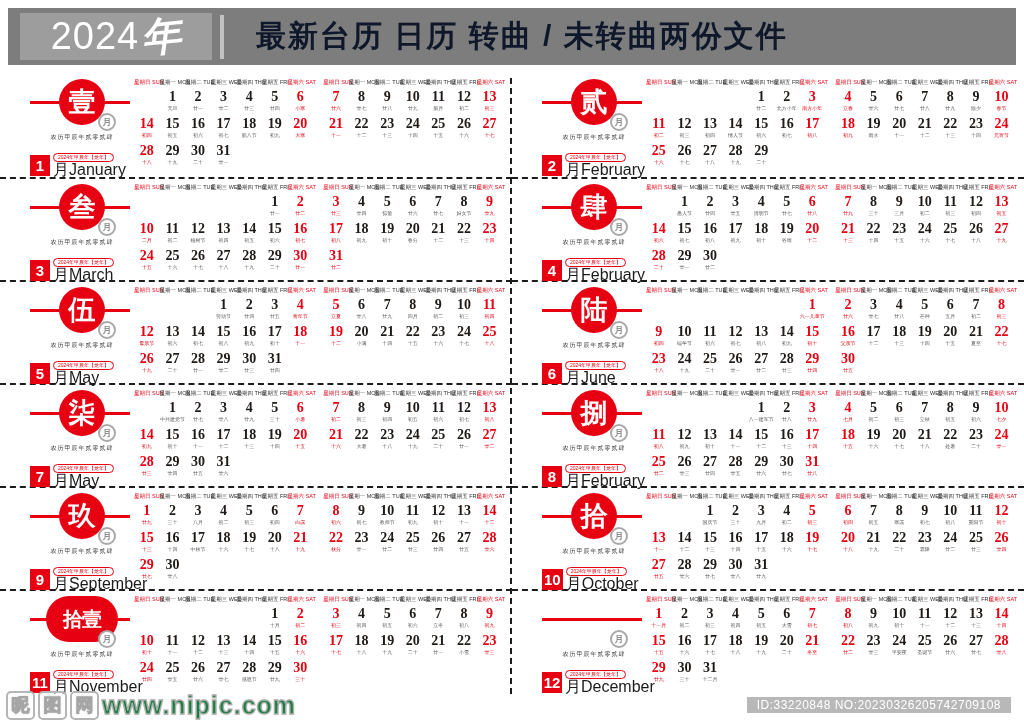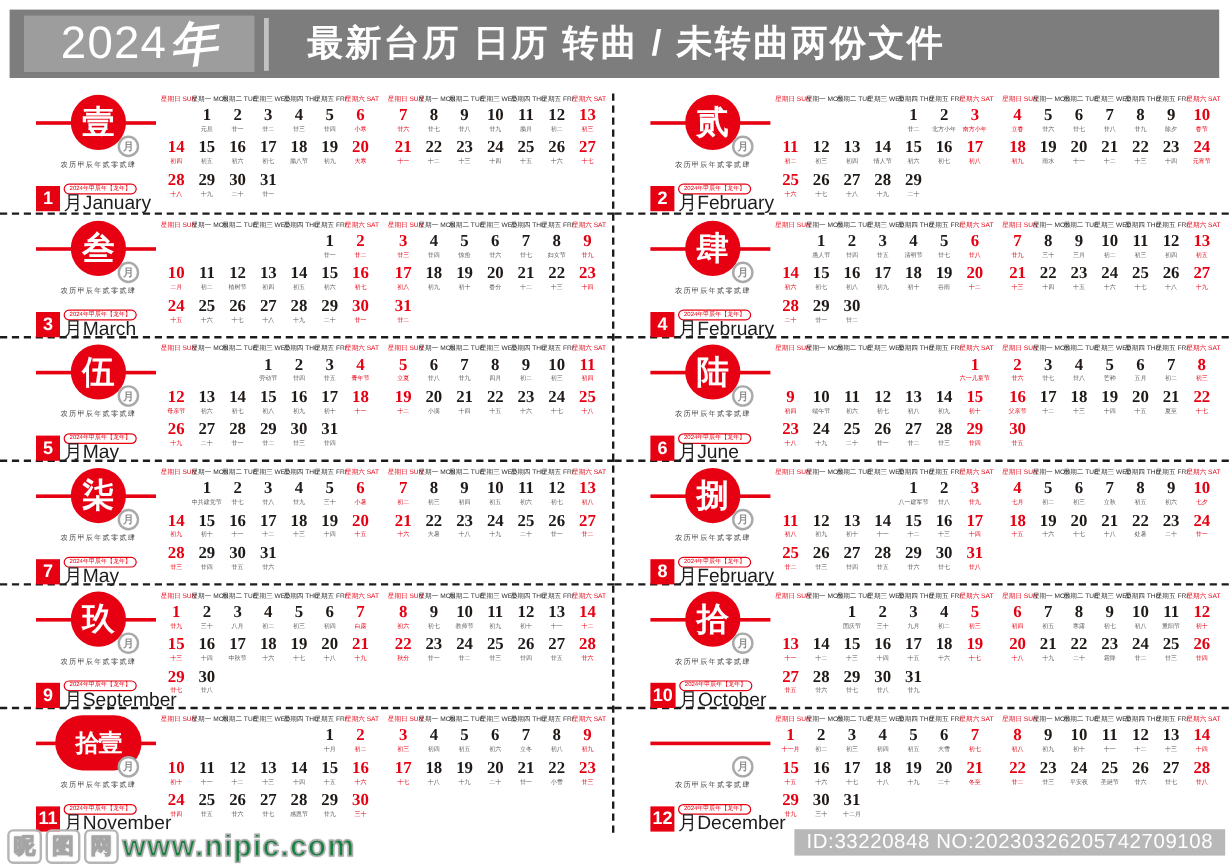--- a/index.html
+++ b/index.html
@@ -7,21 +7,21 @@
 
   
   .hdr{position:absolute;left:8px;top:8px;right:8px;height:57px;background:#7d7d7d;display:flex;align-items:center;}
   .ybox{width:192px;height:47px;margin-left:12px;background:#9d9d9d;display:flex;align-items:center;justify-content:center;color:#fff;}
   .ybox .ynum{font-size:38px;letter-spacing:1px;}
   .ybox .ysuf{font-size:40px;font-family:"DejaVu Serif",serif;font-style:italic;font-weight:bold;transform:rotate(-6deg);margin-left:2px;}
   .hdiv{width:4px;height:44px;background:#c2c2c2;margin:0 12px 0 8px;}
   .sub{color:#fff;line-height:1.25;}
   .sub .s1{font-size:13px;font-weight:bold;}
   .sub .s2{font-size:12px;}
-  .ttl{color:#ffffff;font-size:30px;font-weight:bold;margin-left:20px;letter-spacing:2px;white-space:nowrap;}
+  .ttl{color:#0f172a;font-size:30px;font-weight:bold;margin-left:20px;letter-spacing:2px;white-space:nowrap;}
 
   
   .grid{position:absolute;top:74px;left:0;width:1024px;display:grid;grid-template-columns:512px 512px;}
   .month{height:103px;box-sizing:border-box;display:flex;padding-left:30px;background:#fff;}
   .month:nth-child(n+3){border-top:2px dashed #1c1c1c;}
   .vline{position:absolute;left:510px;top:78px;height:616px;border-left:2px dashed #1c1c1c;}
 
   
   .m-label{width:104px;flex:none;padding-top:5px;position:relative;}
   .seal-wrap{position:relative;height:50px;}
@@ -45,21 +45,21 @@
   .day-row{display:flex;height:27px;}
   .day-cell{width:25.6px;flex:none;text-align:center;}
   .day-num{font-family:"Liberation Serif",serif;font-weight:bold;font-size:14px;line-height:16px;color:#1f1a17;}
   .day-sub{font-size:5px;line-height:6px;color:#5a5a5a;white-space:nowrap;}
   .day-cell.red .day-num,.day-cell.red .day-sub{color:#e60012;}
 
   
   .wm{position:absolute;left:6px;bottom:2px;display:flex;align-items:center;gap:3px;}
   .wm-box{width:25px;height:25px;border:2px solid #b5b5b5;border-radius:5px;font-size:18px;font-weight:bold;color:#fff;text-align:center;line-height:25px;-webkit-text-stroke:1px #a5a5a5;text-shadow:0 0 2px #aaa;background:rgba(255,255,255,.4);}
   .wm-url{font-size:25px;font-weight:bold;color:#15803d;-webkit-text-stroke:1.3px #ababab;text-shadow:0 0 2px #aaa;letter-spacing:1px;}
-  .id-bar{position:absolute;right:3px;bottom:9px;background:rgba(168,168,168,.82);color:#fff;font-size:17px;padding:1px 10px;letter-spacing:.5px;}
+  .id-bar{position:absolute;right:13px;bottom:9px;background:rgba(168,168,168,.82);color:#fff;font-size:12px;padding:1px 10px;letter-spacing:.5px;}
 </style>
 </head>
 <body>
 
 <div class="hdr">
   <div class="ybox">
     <span class="ynum">2024</span>
     <span class="ysuf">年</span>
   </div>
   <div class="hdiv"></div>

